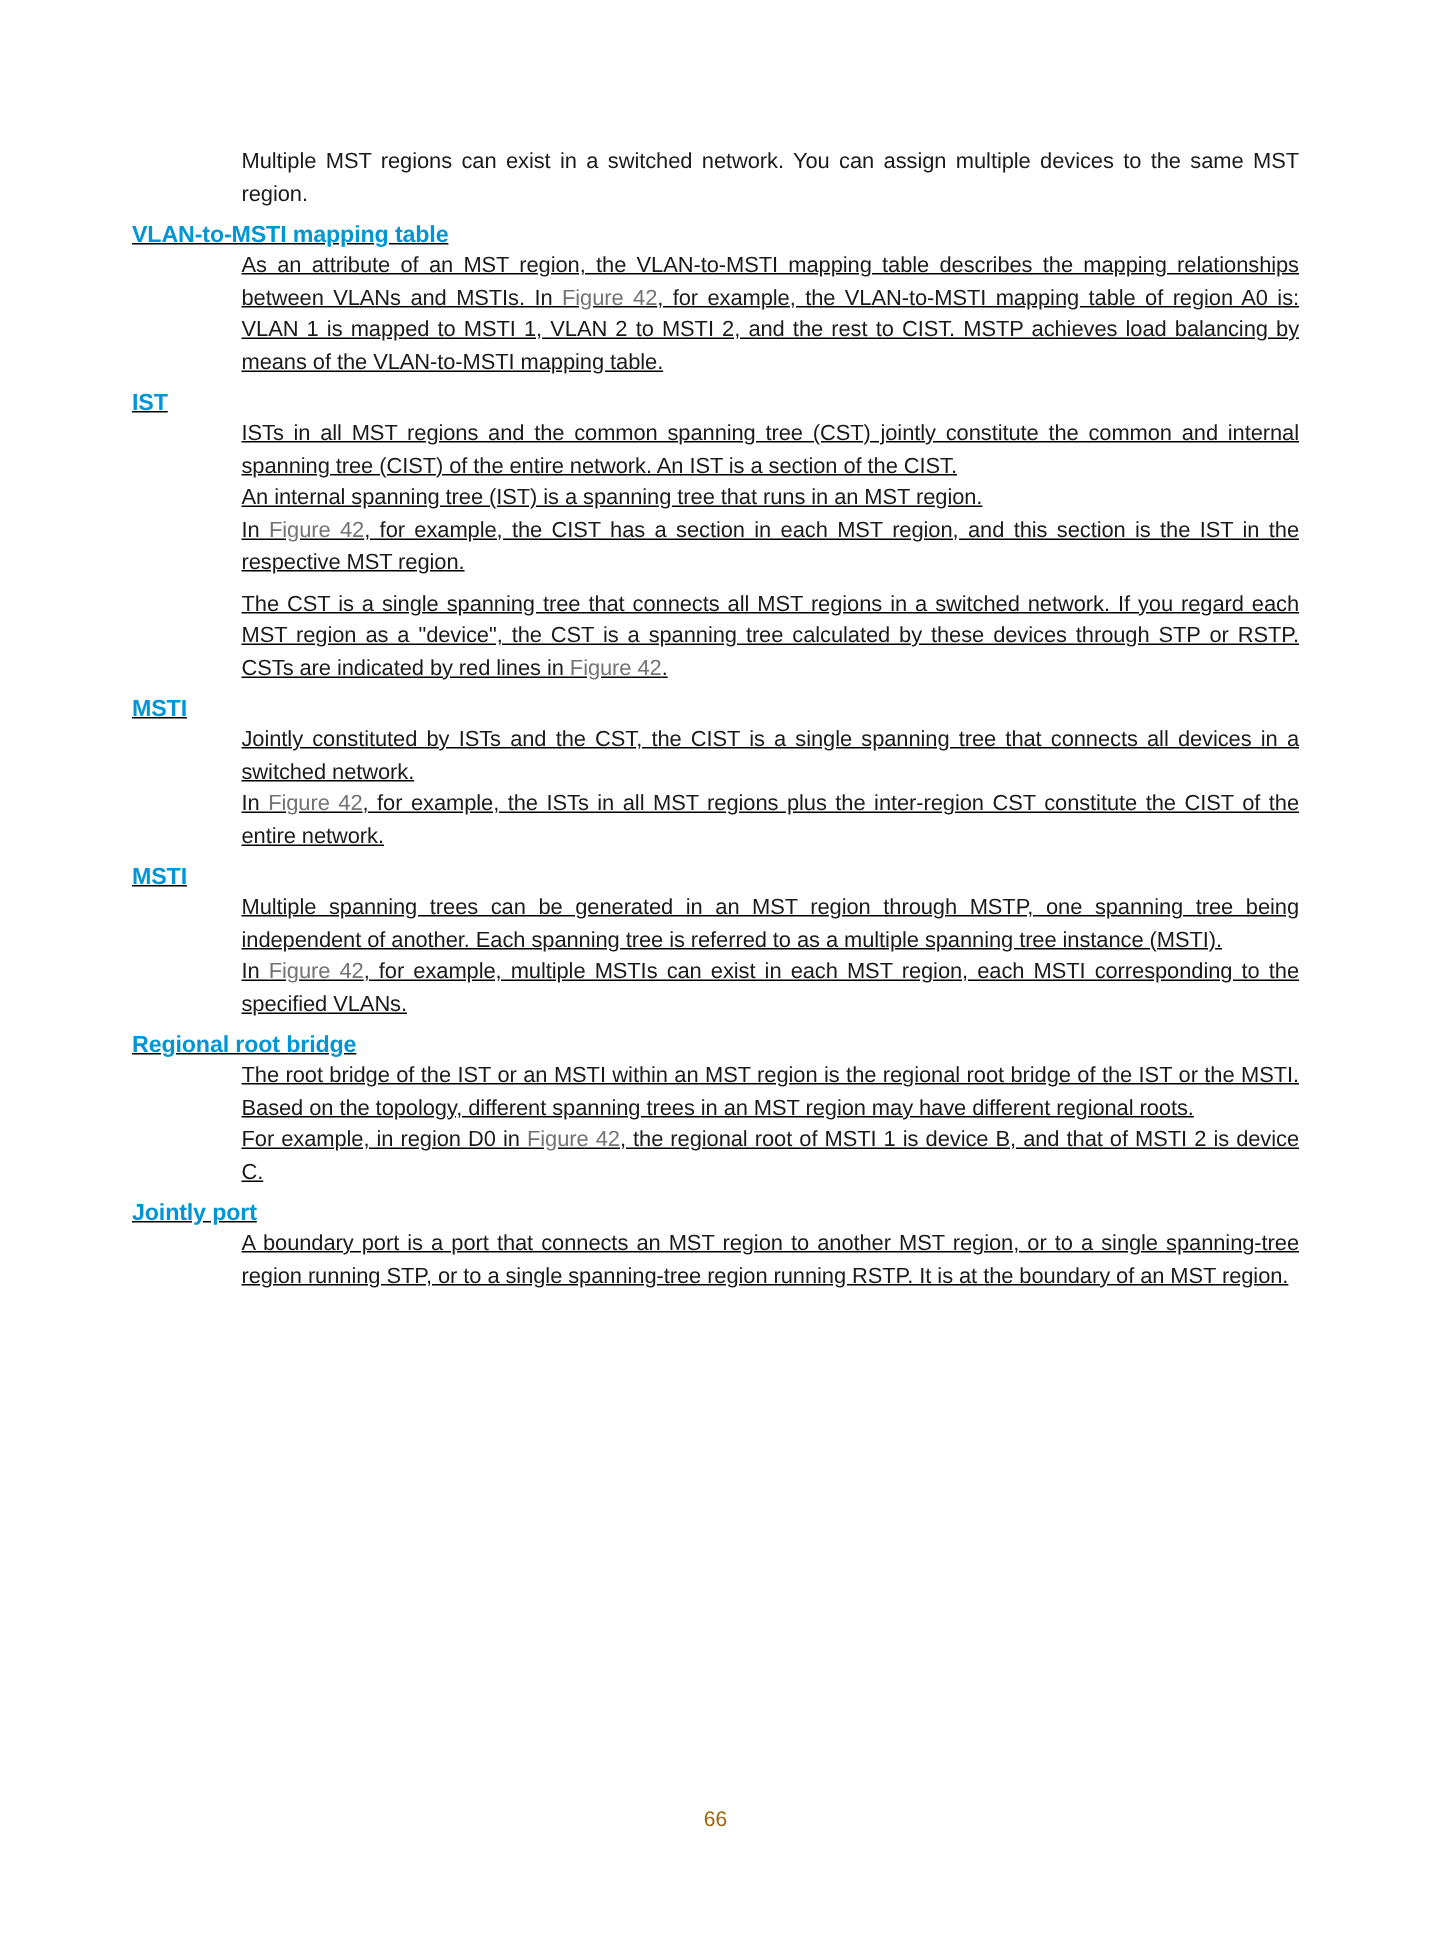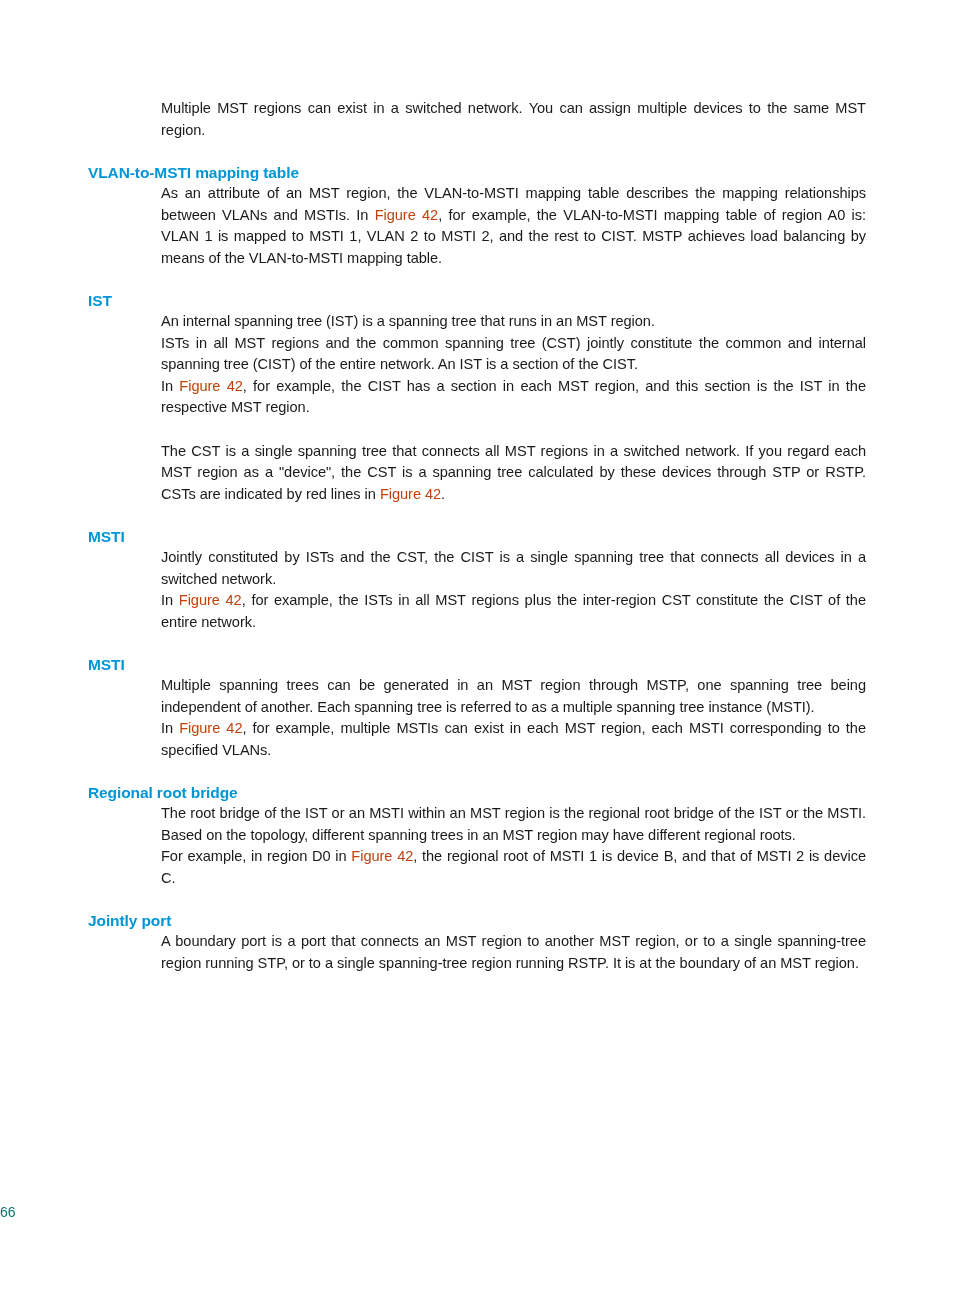--- a/index.html
+++ b/index.html
@@ -33,22 +33,23 @@
     font-family: "Liberation Sans", sans-serif;
     font-weight: bold;
     font-size: 15.5px;
     line-height: 20px;
     margin: 0;
     padding: 0;
     letter-spacing: -0.1px;
     text-align: left;
   }
   .heading-block {
-    margin-top: 22px;
+    margin-top: 6px;
     margin-bottom: 0;
+    text-decoration: underline;
   }
   .body-indent {
     margin-left: 73px;
     width: 705px;
   }
   p.body-text {
     color: #1a1a1a;
     font-family: "Liberation Sans", sans-serif;
     font-size: 14.6px;
     line-height: 21.5px;
@@ -58,30 +59,31 @@
     text-justify: inter-word;
     letter-spacing: -0.05px;
   }
   .para-gap {
     margin-top: 20px;
   }
   .after-heading {
     margin-top: 17px;
   }
   .xref {
-    color: #c2410c;
+    color: #737373;
     text-decoration: none;
     cursor: pointer;
   }
   .page-number {
     position: absolute;
     left: 0;
     top: 1203px;
     width: 954px;
-    color: #0f766e;
+    text-align: center;
+    color: #a16207;
     font-family: "Liberation Sans", sans-serif;
     font-size: 14px;
     line-height: 18px;
   }
 </style>
 </head>
 <body>
 
 <div class="page">
 
@@ -94,22 +96,22 @@
     <div id="sections-root">
         <div class="heading-block">
           <h2 class="section-heading">VLAN-to-MSTI mapping table</h2>
           <div class="body-indent">
             <p class="body-text after-heading"><span>As an attribute of an MST region, the VLAN-to-MSTI mapping table describes the mapping relationships between VLANs and MSTIs. In </span><span class="xref">Figure 42</span><span>, for example, the VLAN-to-MSTI mapping table of region A0 is: VLAN 1 is mapped to MSTI 1, VLAN 2 to MSTI 2, and the rest to CIST. MSTP achieves load balancing by means of the VLAN-to-MSTI mapping table.</span></p>
           </div>
         </div>
         <div class="heading-block">
           <h2 class="section-heading">IST</h2>
           <div class="body-indent">
+            <p class="body-text para-gap"><span>ISTs in all MST regions and the common spanning tree (CST) jointly constitute the common and internal spanning tree (CIST) of the entire network. An IST is a section of the CIST.</span></p>
             <p class="body-text after-heading"><span>An internal spanning tree (IST) is a spanning tree that runs in an MST region.</span></p>
-            <p class="body-text para-gap"><span>ISTs in all MST regions and the common spanning tree (CST) jointly constitute the common and internal spanning tree (CIST) of the entire network. An IST is a section of the CIST.</span></p>
             <p class="body-text para-gap"><span>In </span><span class="xref">Figure 42</span><span>, for example, the CIST has a section in each MST region, and this section is the IST in the respective MST region.</span></p>
           </div>
         </div>
         <div class="heading-block">
           <div class="body-indent">
             <p class="body-text after-heading"><span>The CST is a single spanning tree that connects all MST regions in a switched network. If you regard each MST region as a "device", the CST is a spanning tree calculated by these devices through STP or RSTP. CSTs are indicated by red lines in </span><span class="xref">Figure 42</span><span>.</span></p>
           </div>
         </div>
         <div class="heading-block">
           <h2 class="section-heading">MSTI</h2>

